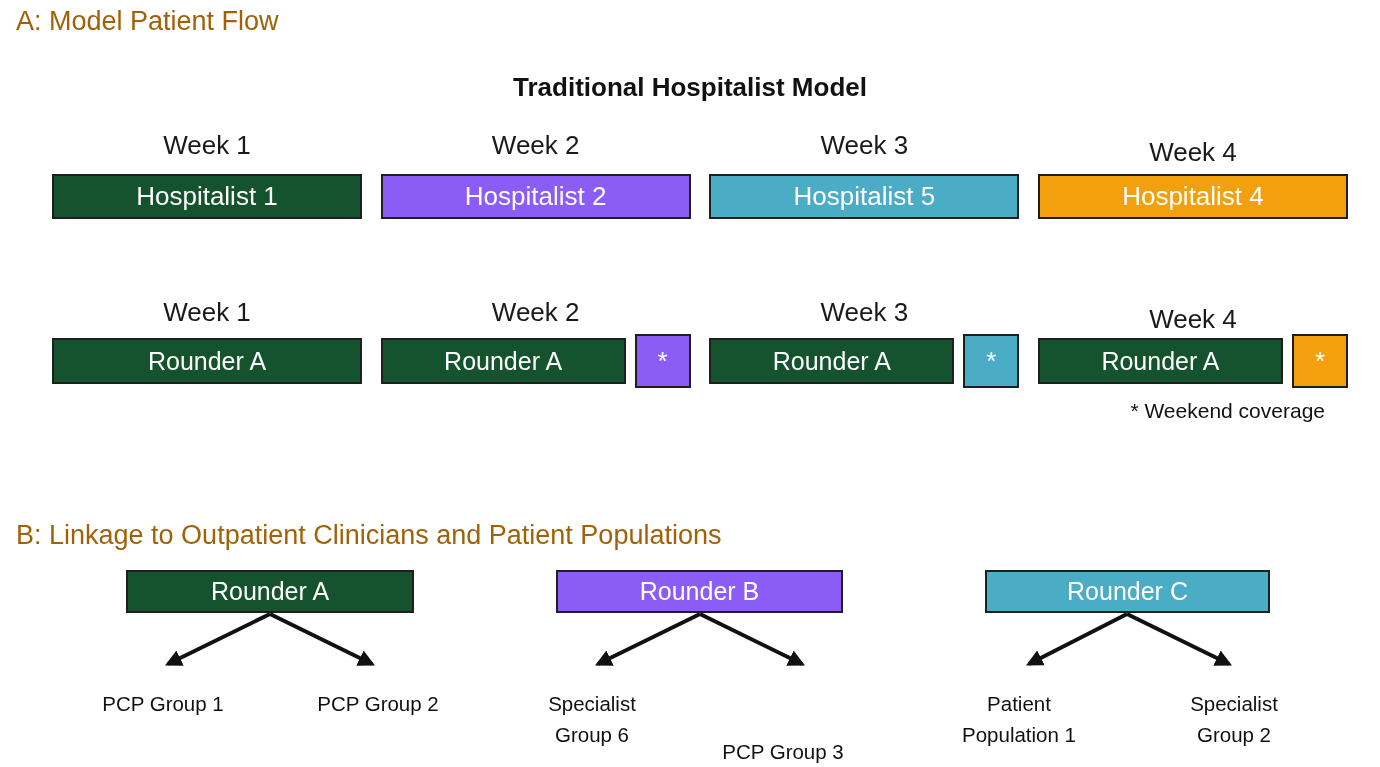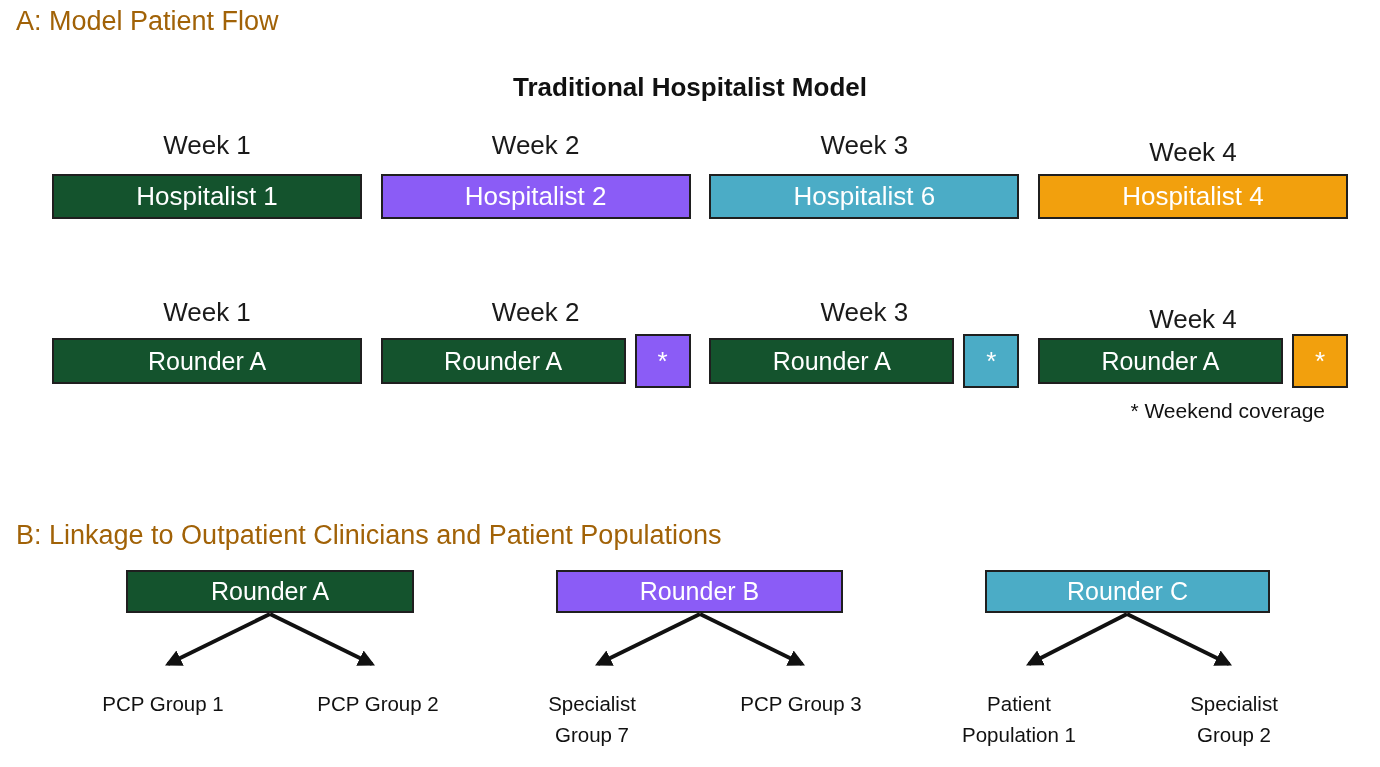--- a/index.html
+++ b/index.html
@@ -58,21 +58,21 @@
   <div class="week-row" style="top:130px;">
     <div class="week-cell">Week 1</div>
     <div class="week-cell">Week 2</div>
     <div class="week-cell">Week 3</div>
     <div class="week-cell wk-low">Week 4</div>
   </div>
 
   <div class="box-row" style="top:174px;">
     <div class="cbox hbox fill-red">Hospitalist 1</div>
     <div class="cbox hbox fill-green">Hospitalist 2</div>
-    <div class="cbox hbox fill-blue">Hospitalist 6</div>
+    <div class="cbox hbox fill-blue">Hospitalist 5</div>
     <div class="cbox hbox fill-orange">Hospitalist 4</div>
   </div>
 
 
   <div class="week-row" style="top:297px;">
     <div class="week-cell">Week 1</div>
     <div class="week-cell">Week 2</div>
     <div class="week-cell">Week 3</div>
     <div class="week-cell wk-low">Week 4</div>
   </div>
@@ -115,22 +115,22 @@
   <div class="cbox b-box fill-green" style="left:556px; width:287px;">Rounder B</div>
   <svg class="arrows" style="left:556px;" width="288" height="64">
     <defs>
       <marker id="ah2" viewBox="0 0 10 10" refX="8" refY="5" markerWidth="4.2" markerHeight="4.2" orient="auto">
         <path d="M0,0 L10,5 L0,10 z" fill="#111"></path>
       </marker>
     </defs>
     <path d="M144 2 L42 52" stroke="#111" stroke-width="4" fill="none" marker-end="url(#ah2)"></path>
     <path d="M144 2 L246 52" stroke="#111" stroke-width="4" fill="none" marker-end="url(#ah2)"></path>
   </svg>
-  <div class="target-label" style="left:517px;">Specialist Group 7</div>
-  <div class="target-label" style="left:726px;">PCP Group 3</div>
+  <div class="target-label" style="left:517px;">Specialist Group 6</div>
+  <div class="target-label" style="left:708px;margin-top:48px;">PCP Group 3</div>
 
   <div class="cbox b-box fill-blue" style="left:985px; width:285px;">Rounder C</div>
   <svg class="arrows" style="left:985px;" width="288" height="64">
     <defs>
       <marker id="ah3" viewBox="0 0 10 10" refX="8" refY="5" markerWidth="4.2" markerHeight="4.2" orient="auto">
         <path d="M0,0 L10,5 L0,10 z" fill="#111"></path>
       </marker>
     </defs>
     <path d="M142 2 L44 52" stroke="#111" stroke-width="4" fill="none" marker-end="url(#ah3)"></path>
     <path d="M142 2 L244 52" stroke="#111" stroke-width="4" fill="none" marker-end="url(#ah3)"></path>

